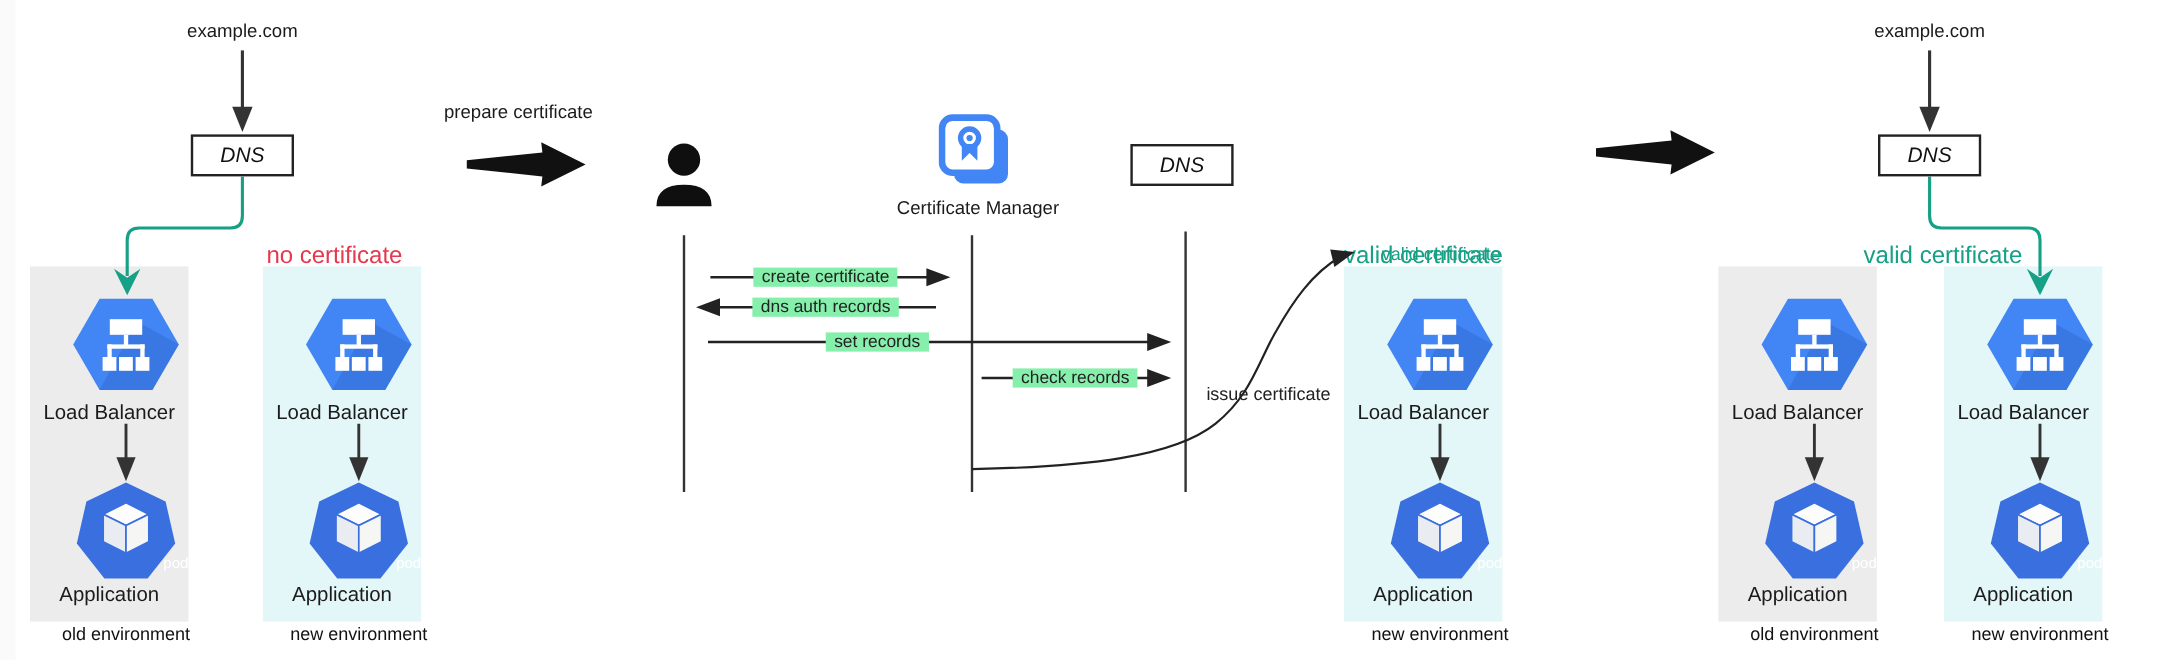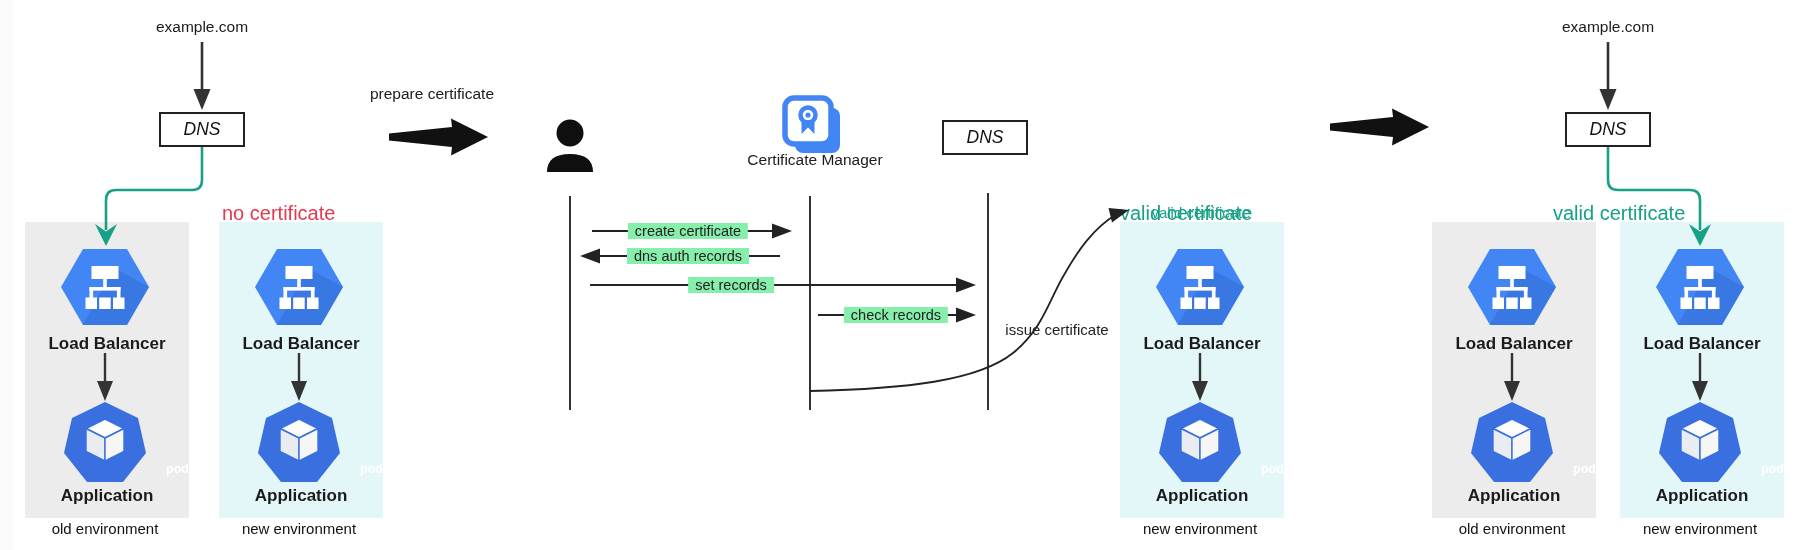--- a/index.html
+++ b/index.html
@@ -15,21 +15,21 @@
     position:absolute;transform:translate(-50%,-50%);white-space:nowrap;
     background:#86efac;padding:0 7px;font-size:14.5px;color:#222;
   }
   .plainbg{background:transparent;padding:0;font-size:15px;}
   .teal-text{color:#16a085;}
   .dns-box{
     position:absolute;width:86px;height:35px;background:#fff;border:2px solid #222;
     box-sizing:border-box;display:flex;align-items:center;justify-content:center;
     font-size:17.5px;color:#111;font-style:italic;
   }
-  .env{position:absolute;top:222px;width:164px;height:296px;font-weight:bold;}
+  .env{position:absolute;top:222px;width:132px;height:296px;}
   .env.gray{background:#ececec;}
   .env.cyan{background:#e4f7f8;}
   .lb-icon{position:absolute;left:33px;top:24px;}
   .lb-label{position:absolute;left:0;top:112px;width:100%;text-align:center;font-size:17px;}
   .env-arrow{position:absolute;left:70px;top:131px;}
   .pod-icon{position:absolute;left:36px;top:178px;}
   .pod-label{position:absolute;left:0;top:240px;width:100%;text-align:right;font-size:12.5px;color:#fff;}
   .app-label{position:absolute;left:0;top:264px;width:100%;text-align:center;font-size:17px;}
   .caption{position:absolute;top:520px;width:160px;text-align:center;font-size:15px;color:#111;}
   .badge{position:absolute;top:202px;width:160px;height:19px;text-align:left;font-size:20px;}
@@ -218,21 +218,21 @@
     <circle cx="26" cy="20" r="7.5" fill="#ffffff" stroke="#4285f4" stroke-width="4.5"></circle>
     <circle cx="26" cy="20" r="2.6" fill="#4285f4"></circle>
     <polygon points="19.5,25 19.5,39 26,32.5 32.5,39 32.5,25" fill="#4285f4"></polygon>
   </svg>
 
   <div class="txt" style="left:202px;top:27px">example.com</div>
   <div class="txt" style="left:1608px;top:27px">example.com</div>
 
   <div class="txt" style="left:432px;top:94px">prepare certificate</div>
 
-  <div class="txt" style="left:815px;top:160px">Certificate Manager</div>
+  <div class="txt" style="left:815px;top:174px">Certificate Manager</div>
 
   <div class="seq-label" style="left:688px;top:231px">create certificate</div>
   <div class="seq-label" style="left:688px;top:256px">dns auth records</div>
   <div class="seq-label" style="left:731px;top:285px">set records</div>
   <div class="seq-label" style="left:896px;top:315px">check records</div>
   <div class="seq-label plainbg" style="left:1057px;top:329px">issue certificate</div>
 
   <div class="txt teal-text" style="left:1201px;top:212px;font-size:15px">valid certificate</div>
 </div>
 

